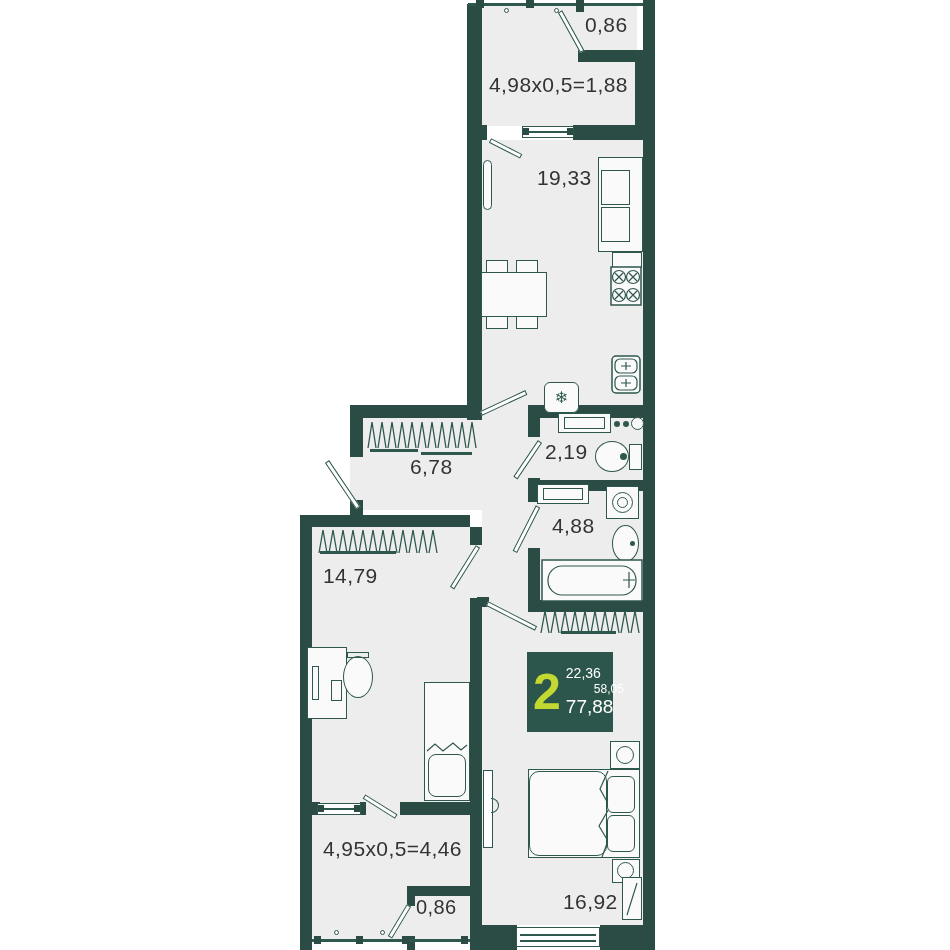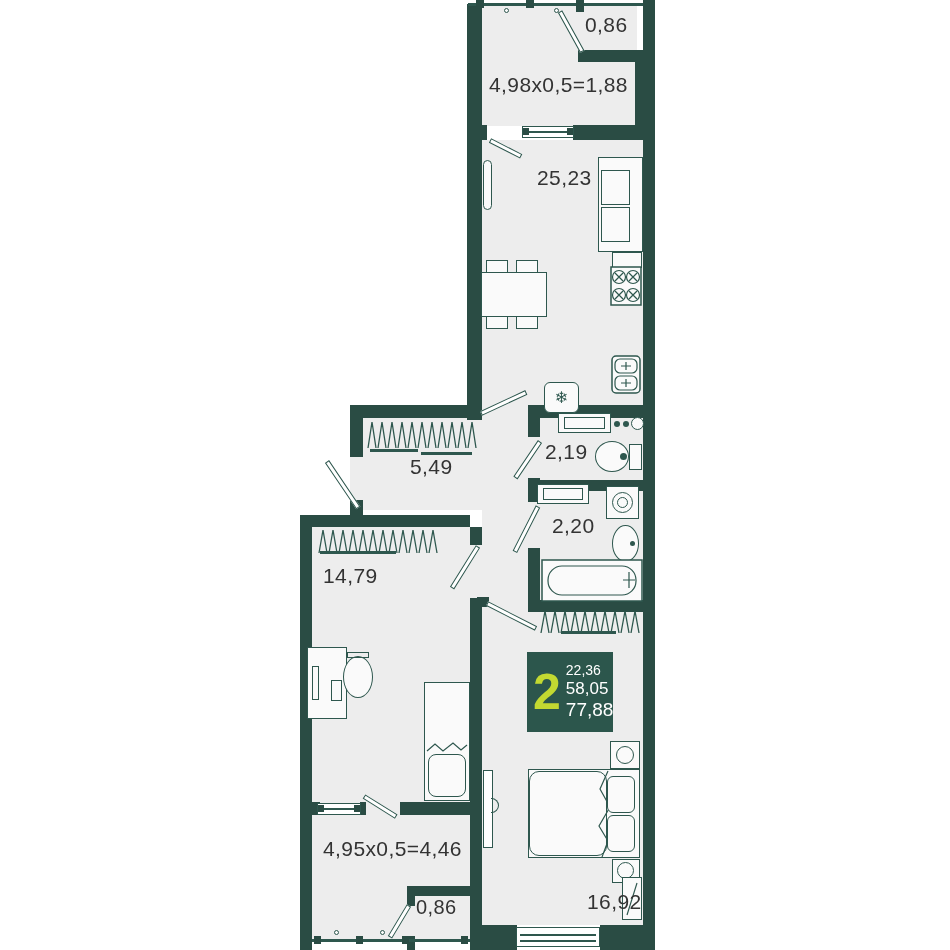--- a/index.html
+++ b/index.html
@@ -19,21 +19,21 @@
   .lf{position:absolute;height:5px;background:#fff;border:1.2px solid var(--line);
       transform-origin:0 50%;box-sizing:border-box;}
   .lbl{position:absolute;font-size:21px;color:var(--text);white-space:nowrap;letter-spacing:.4px;}
   .sq{position:absolute;background:var(--wall);}
   .part{position:absolute;overflow:visible;}
   .shelf{position:absolute;background:var(--line);}
   .badge{position:absolute;left:527px;top:652px;width:86px;height:80px;background:var(--badge_bg);
          display:flex;align-items:center;padding:4px 6px;box-sizing:border-box;gap:5px;}
   .badge .big{font-size:50px;font-weight:700;color:var(--lime);line-height:1;}
   .badge .col{display:flex;flex-direction:column;color:#fff;line-height:1.2;}
-  .badge .a1{font-size:14px;} .badge .a2{font-size:17px;} .badge .a3{font-size:19px;}
+  .badge .a1{font-size:14px;} .badge .a2{font-size:12px;margin-left:28px;} .badge .a3{font-size:19px;}
 </style>
 </head>
 <body>
 
 <div id="stage">
 
   <div class="f" style="left:481px;top:6px;width:156px;height:120px;"></div>
   <div class="f" style="left:482px;top:140px;width:161px;height:267px;"></div>
   <div class="f" style="left:363px;top:418px;width:165px;height:92px;"></div>
   <div class="f" style="left:482px;top:508px;width:46px;height:94px;"></div>
@@ -220,28 +220,28 @@
   <div class="circ" style="left:616px;top:746px;width:18px;height:18px;"></div>
   <div class="fu" style="left:612px;top:859px;width:28px;height:24px;"></div>
   <div class="circ" style="left:617px;top:862px;width:17px;height:17px;"></div>
   <div class="fu" style="left:622px;top:877px;width:20px;height:43px;"></div>
   <svg class="part" style="left:622px;top:877px;" width="20" height="43" viewBox="0 0 20 43">
     <path d="M5 38 L15 6" fill="none" stroke="#2e574e" stroke-width="1.2"></path>
   </svg>
 
   <div class="lbl" style="left:585px;top:13px;">0,86</div>
   <div class="lbl" style="left:489px;top:73px;">4,98x0,5=1,88</div>
-  <div class="lbl" style="left:537px;top:166px;">25,23</div>
-  <div class="lbl" style="left:410px;top:455px;">5,49</div>
+  <div class="lbl" style="left:537px;top:166px;">19,33</div>
+  <div class="lbl" style="left:410px;top:455px;">6,78</div>
   <div class="lbl" style="left:545px;top:440px;">2,19</div>
-  <div class="lbl" style="left:552px;top:514px;">2,20</div>
+  <div class="lbl" style="left:552px;top:514px;">4,88</div>
   <div class="lbl" style="left:323px;top:564px;">14,79</div>
   <div class="lbl" style="left:323px;top:837px;">4,95x0,5=4,46</div>
   <div class="lbl" style="left:416px;top:896px;font-size:20px;">0,86</div>
-  <div class="lbl" style="left:587px;top:890px;">16,92</div>
+  <div class="lbl" style="left:563px;top:890px;">16,92</div>
 
   <div class="badge">
     <span class="big">2</span>
     <span class="col">
       <span class="a1">22,36</span>
       <span class="a2">58,05</span>
       <span class="a3">77,88</span>
     </span>
   </div>
 

